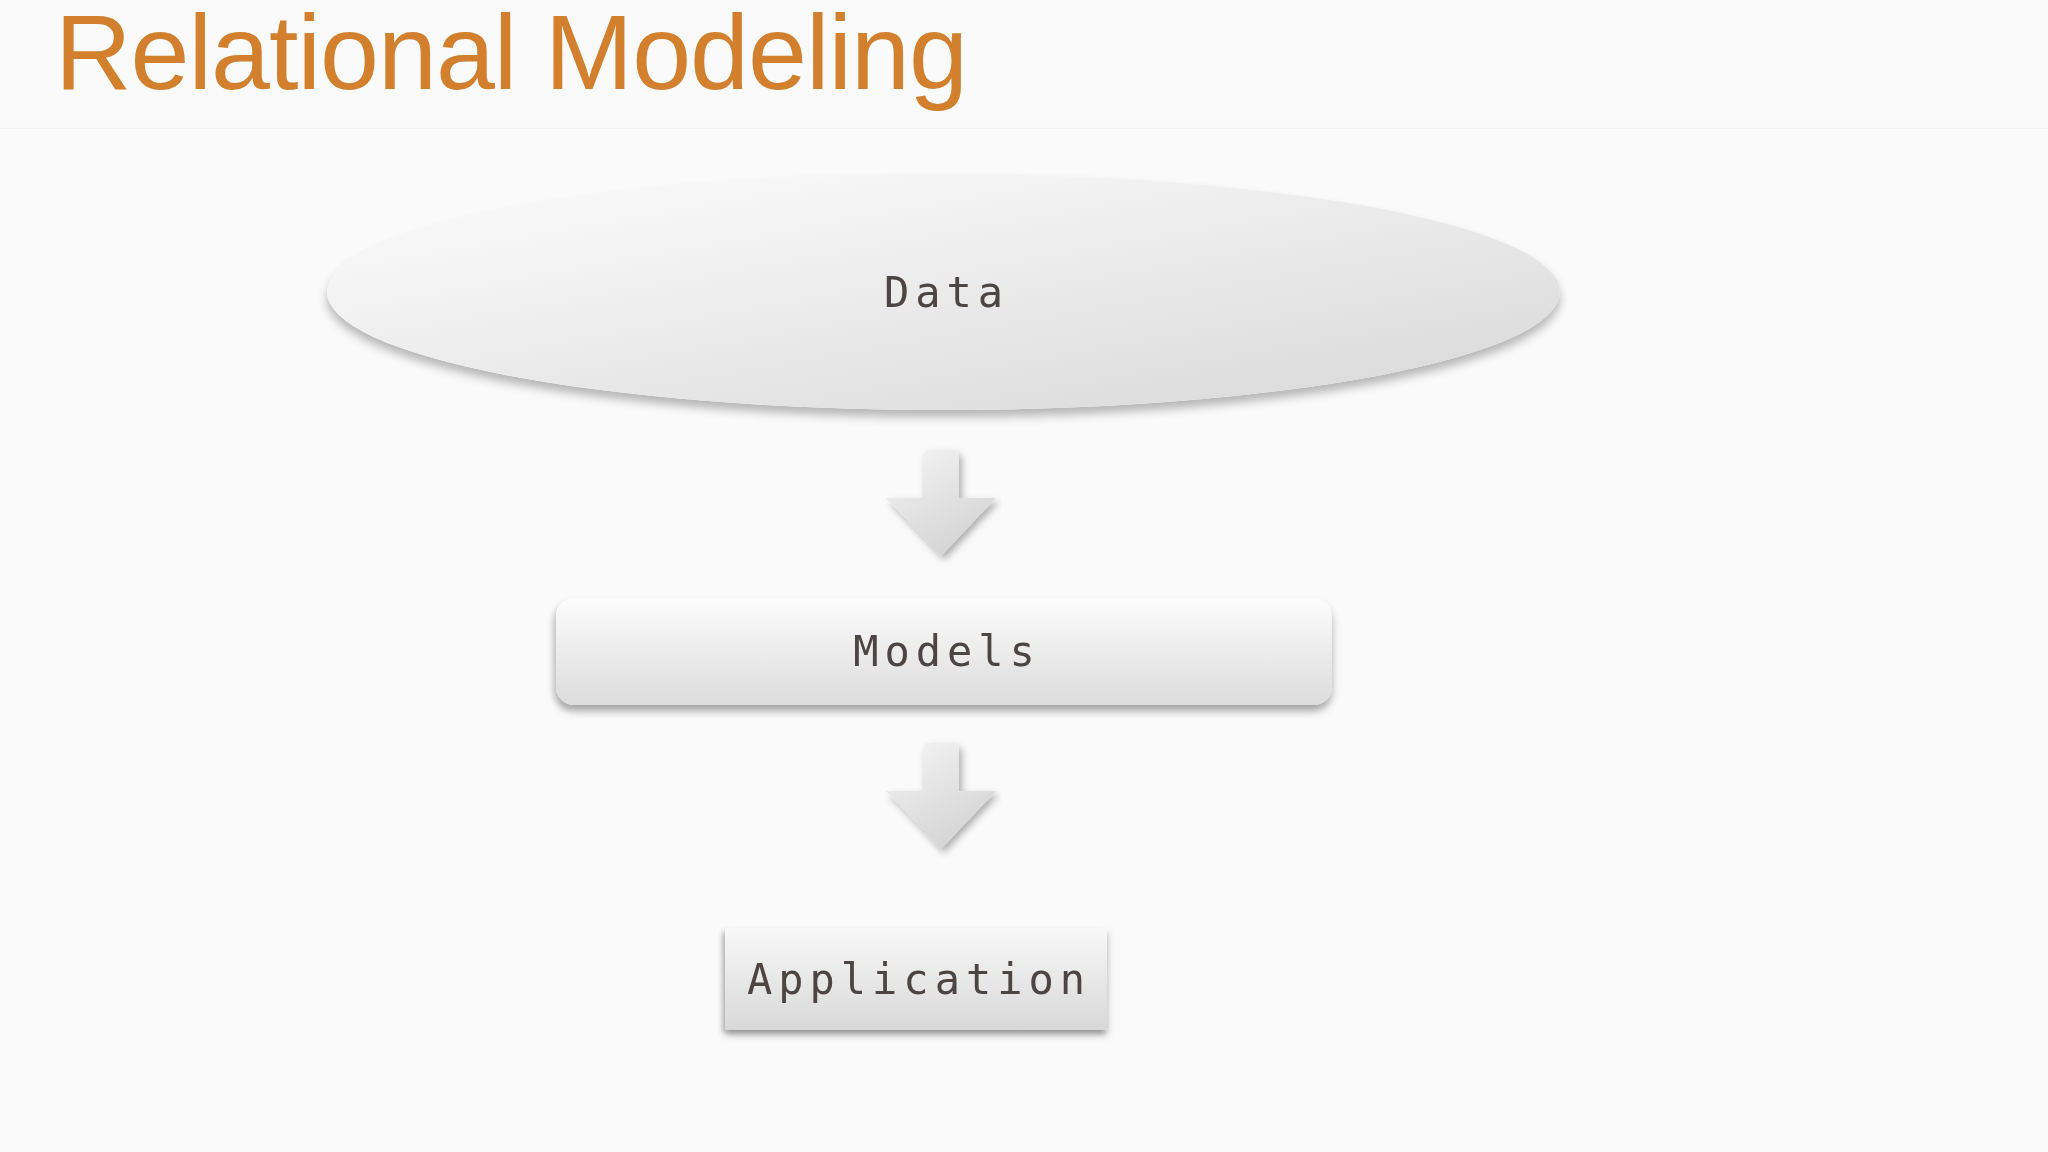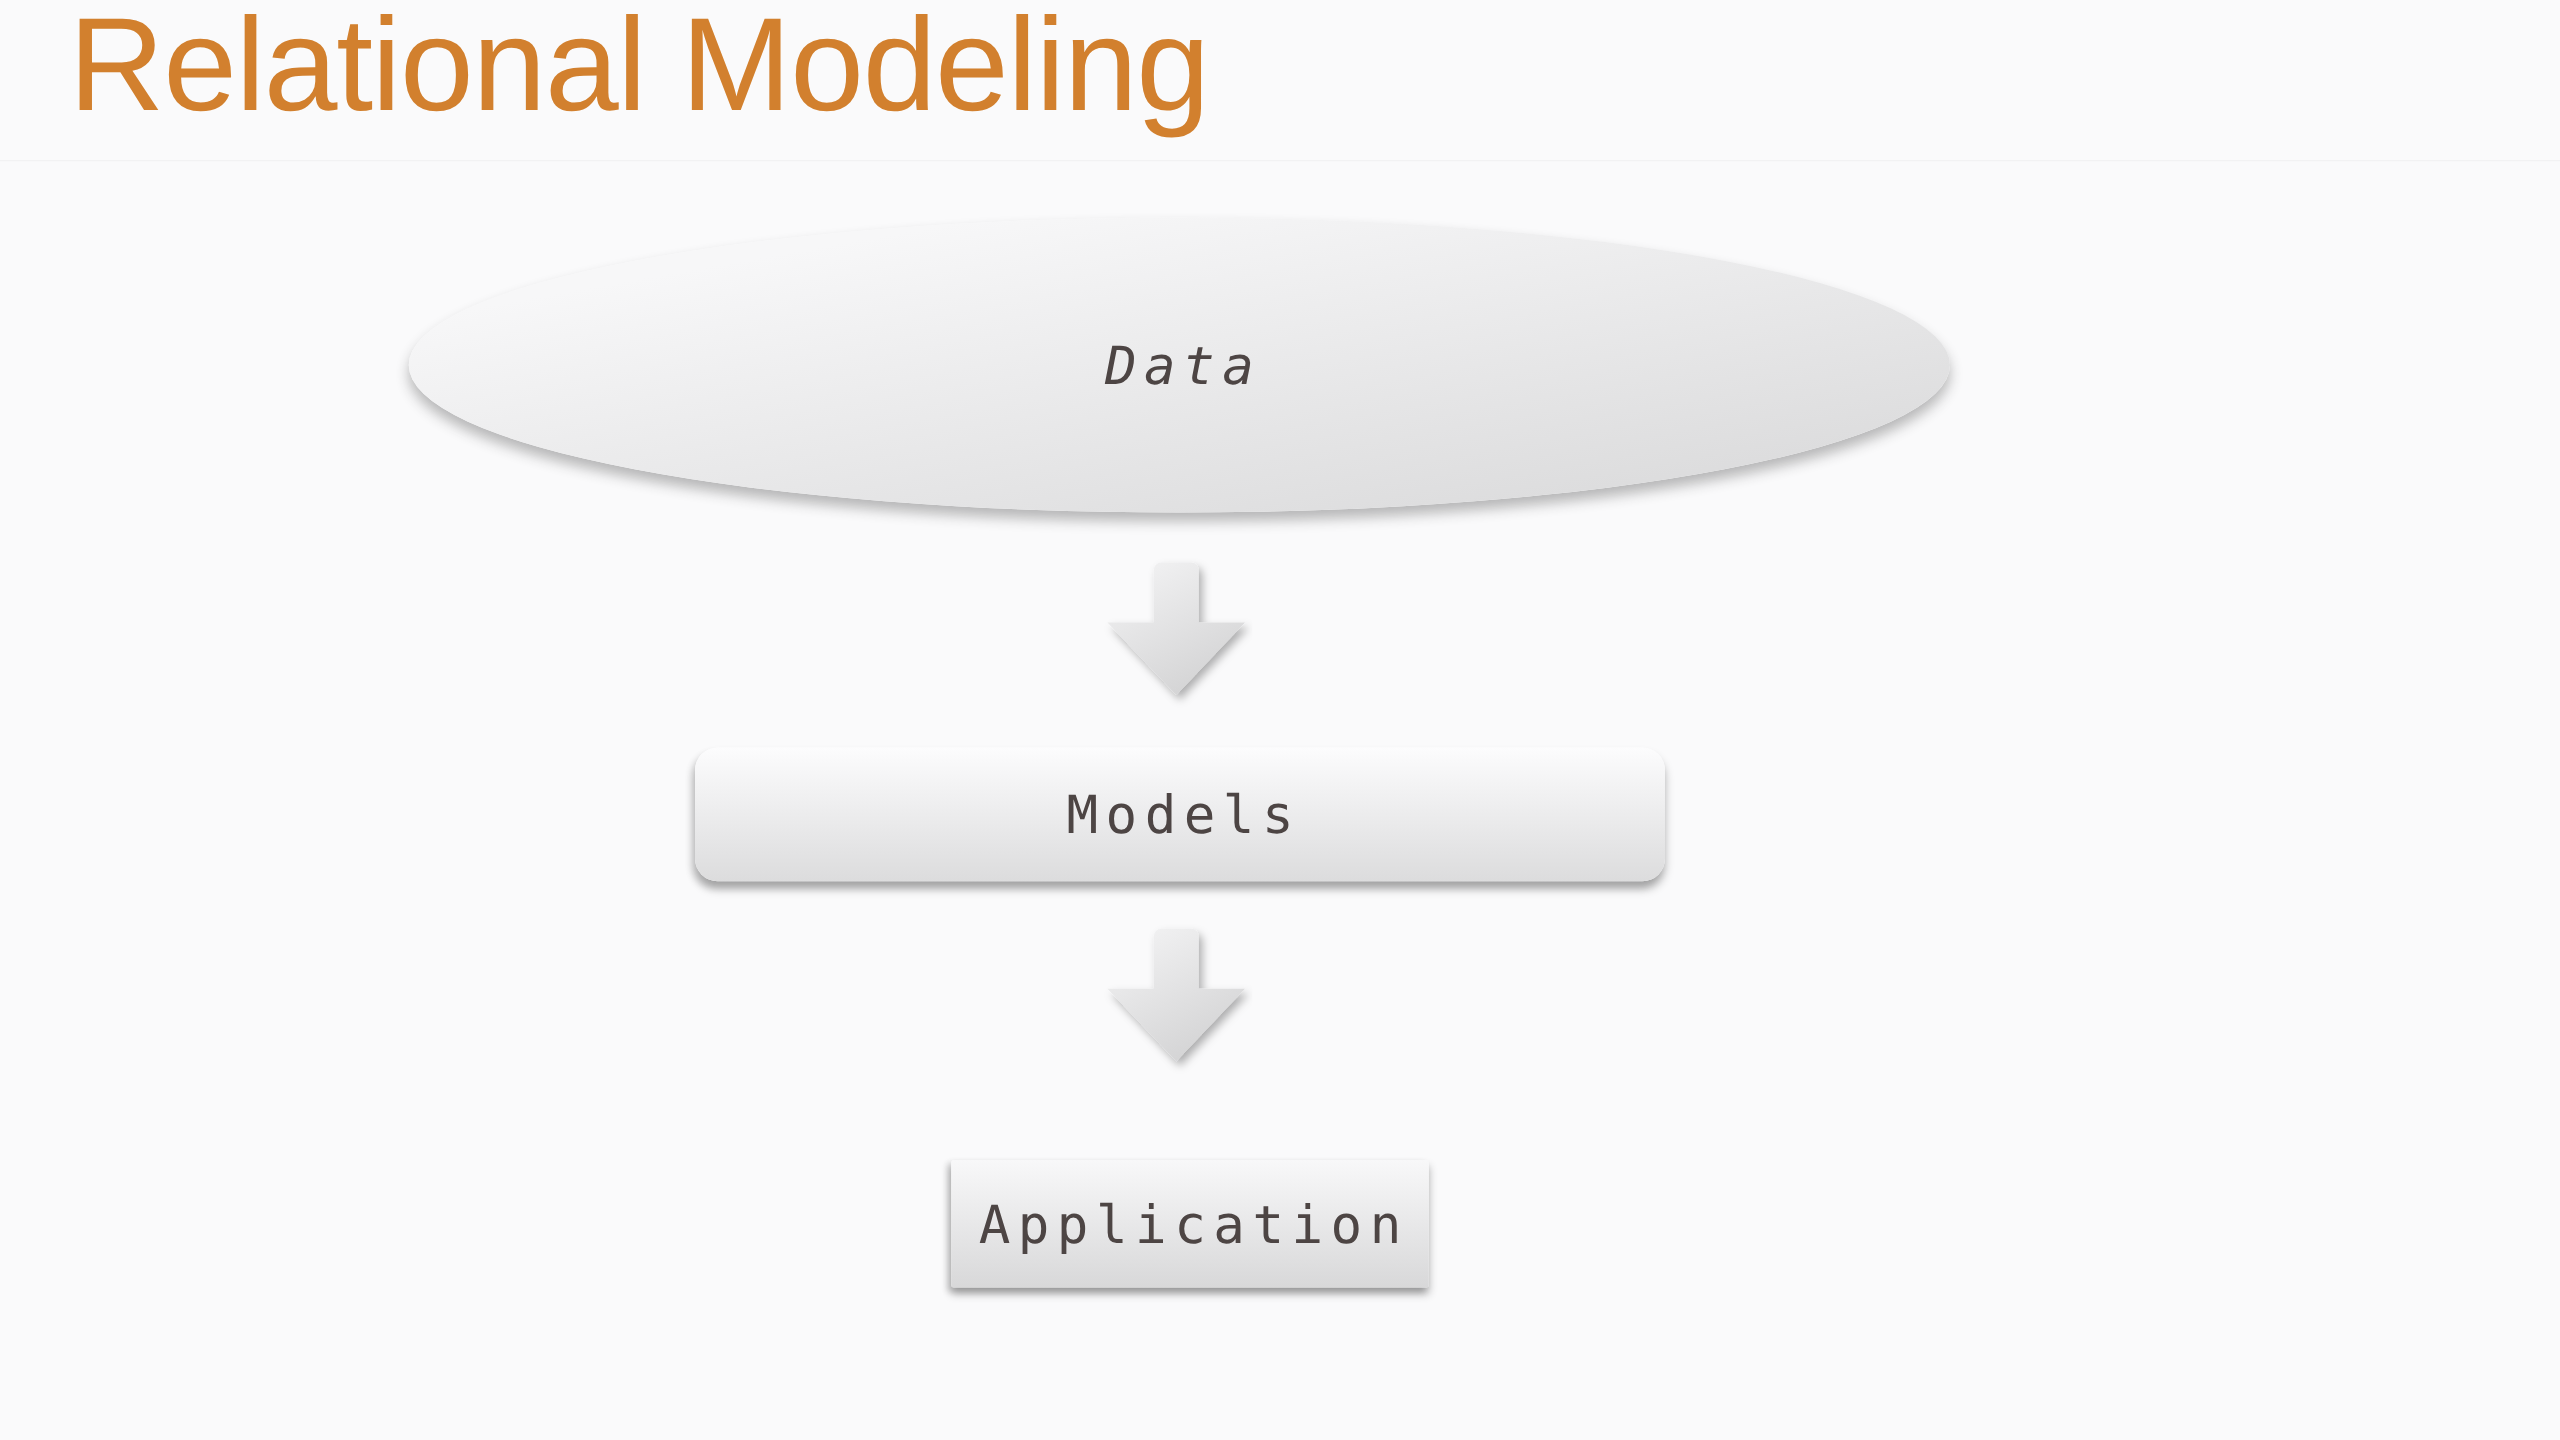--- a/index.html
+++ b/index.html
@@ -52,30 +52,29 @@
     letter-spacing: 6px;
     padding-left: 6px; 
     color: var(--node-text, #4D4544);
     white-space: nowrap;
   }
   .node-ellipse {
     left: 327px; top: 174px; width: 1233px; height: 236px;
     border-radius: 50%;
     background: linear-gradient(170deg, #F7F7F8 18%, #D9D9DA 95%);
     box-shadow: 0 7px 10px rgba(40,40,40,0.32);
-    font-style: italic;
   }
   .node-rounded {
     left: 556px; top: 598px; width: 776px; height: 107px;
     border-radius: 18px;
     background: linear-gradient(180deg, #FCFCFD 0%, #DCDCDD 100%);
     box-shadow: 0 6px 8px rgba(0,0,0,0.28), -3px 5px 6px rgba(0,0,0,0.10);
   }
   .node-rect {
-    left: 761px; top: 928px; width: 382px; height: 102px;
+    left: 725px; top: 928px; width: 382px; height: 102px;
     border-radius: 2px;
     background: linear-gradient(180deg, #F8F8F9 0%, #D8D8D9 100%);
     box-shadow: 0 5px 7px rgba(0,0,0,0.30), -3px 3px 5px rgba(0,0,0,0.14);
   }
   .arrow { position: absolute; left: 880px; width: 122px; height: 124px; }
   .arrow-1 { top: 446px; }
   .arrow-2 { top: 739px; }
 </style>
 </head>
 <body>

